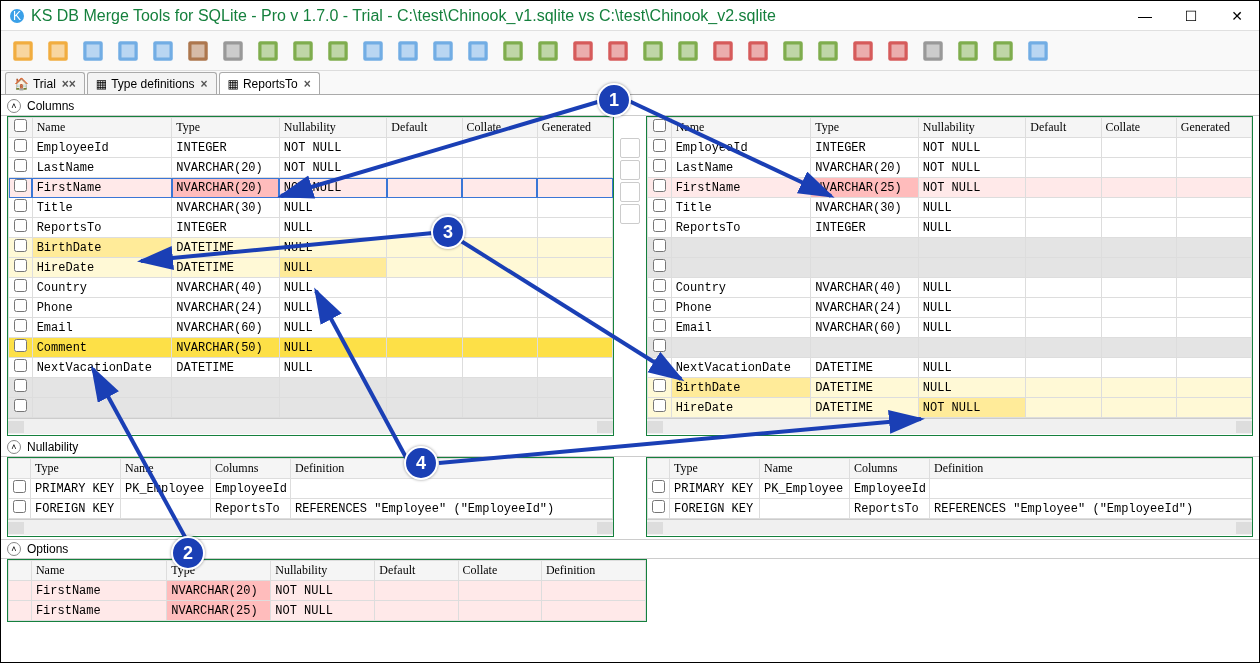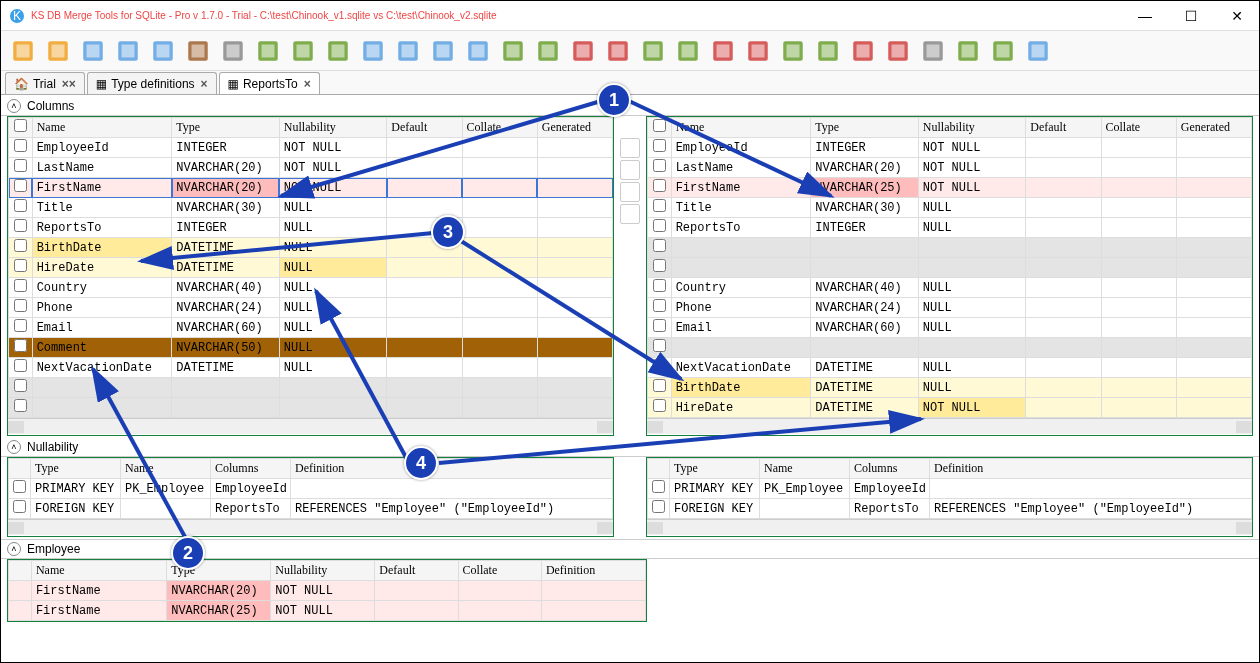--- a/index.html
+++ b/index.html
@@ -1,19 +1,19 @@
 <!DOCTYPE html>
 <html><head>
 <meta charset="utf-8">
 <style>
 *{box-sizing:border-box;margin:0;padding:0;font-family:"Segoe UI",Tahoma,sans-serif;font-size:12px}
 body{background:#fff;width:1260px;height:663px;overflow:hidden;position:relative;border:1px solid #000}
 .titlebar{height:30px;display:flex;align-items:center;padding:0 8px;background:#fff;border-bottom:1px solid #e0e0e0}
 .titlebar .icon{width:16px;height:16px;margin-right:6px}
-.titlebar .title{flex:1;font-size:10px;color:#ef4444}
+.titlebar .title{flex:1;font-size:16px;color:#15803d}
 .titlebar .winbtns{display:flex;gap:18px;align-items:center}
 .titlebar .winbtns span{width:28px;text-align:center;font-size:14px;cursor:default}
 .toolbar{height:40px;display:flex;align-items:center;padding:2px 6px;gap:3px;border-bottom:1px solid #ddd;background:#f9f9f9}
 .tool{width:32px;height:32px;display:flex;align-items:center;justify-content:center}
 .tool svg{width:26px;height:26px}
 .tabs{height:24px;display:flex;align-items:flex-end;padding-left:4px;border-bottom:1px solid #aaa;background:#f9f9f9}
 .tab{height:22px;display:flex;align-items:center;padding:0 8px;border:1px solid #aaa;border-bottom:none;margin-right:2px;background:#f4f4f4;border-radius:3px 3px 0 0;gap:4px}
 .tab.active{background:#fff}
 .tab .x{color:#555;font-weight:bold;margin-left:2px}
 .section-hdr{display:flex;align-items:center;padding:2px 6px;background:#fff;border-bottom:1px solid #ccc;margin-top:2px}
@@ -24,21 +24,21 @@
 .midbar div{width:20px;height:20px;border:1px solid #ccc;border-radius:2px}
 table{border-collapse:collapse;width:100%;table-layout:fixed}
 th,td{border:1px solid #ddd;padding:1px 4px;height:20px;font-family:Consolas,"Courier New",monospace;font-size:12px;text-align:left;white-space:nowrap;overflow:hidden}
 th{background:#f5f5f5;font-weight:normal;font-family:"Segoe UI";position:relative}
 td.ck,th.ck{width:22px;text-align:center}
 td.ck input,th.ck input{margin:0}
 .row-diff td{background:#ffe9e9}
 .row-diff td.hl{background:#ffbcbc}
 .row-moved td{background:#fff9d6}
 .row-moved td.hl{background:#ffeb99}
-.row-added td{background:#a16207}
+.row-added td{background:#fde047}
 .row-gap td{background:#e4e4e4}
 .sel td{outline:1px solid #3a76d6;outline-offset:-1px}
 .scrollbar-h{height:16px;background:#f0f0f0;border-top:1px solid #ccc;position:relative}
 .scrollbar-h::before,.scrollbar-h::after{content:"";position:absolute;top:2px;width:16px;height:12px;background:#ddd}
 .scrollbar-h::before{left:0}.scrollbar-h::after{right:0}
 .section-constraints .grid{min-height:60px}
 .section-options{padding:0 6px}
 .callout{position:absolute;width:34px;height:34px;border-radius:50%;background:#1a3fb5;color:#fff;display:flex;align-items:center;justify-content:center;font-size:18px;font-weight:bold;z-index:50;border:2px solid #fff;box-shadow:0 0 3px rgba(0,0,0,.4)}
 svg.arrows{position:absolute;top:0;left:0;pointer-events:none;z-index:40}
 </style>
@@ -618,21 +618,21 @@
             <td>REFERENCES "Employee" ("EmployeeId")</td>
           </tr>
         </tbody>
       </table>
       <div class="scrollbar-h"></div>
     </div>
 </div>
 
 <div class="section-hdr" style="border-top:1px solid #ccc">
   <span class="caret">˄</span>
-  <span>Employee</span>
+  <span>Options</span>
 </div>
 <div class="section-options">
   <div class="grid" id="optG" style="width:640px">
       <table>
         <tbody>
           <tr>
             <th class="ck"></th>
             <th style="width:130px">Name</th>
             <th style="width:100px">Type</th>
             <th style="width:100px">Nullability</th>

